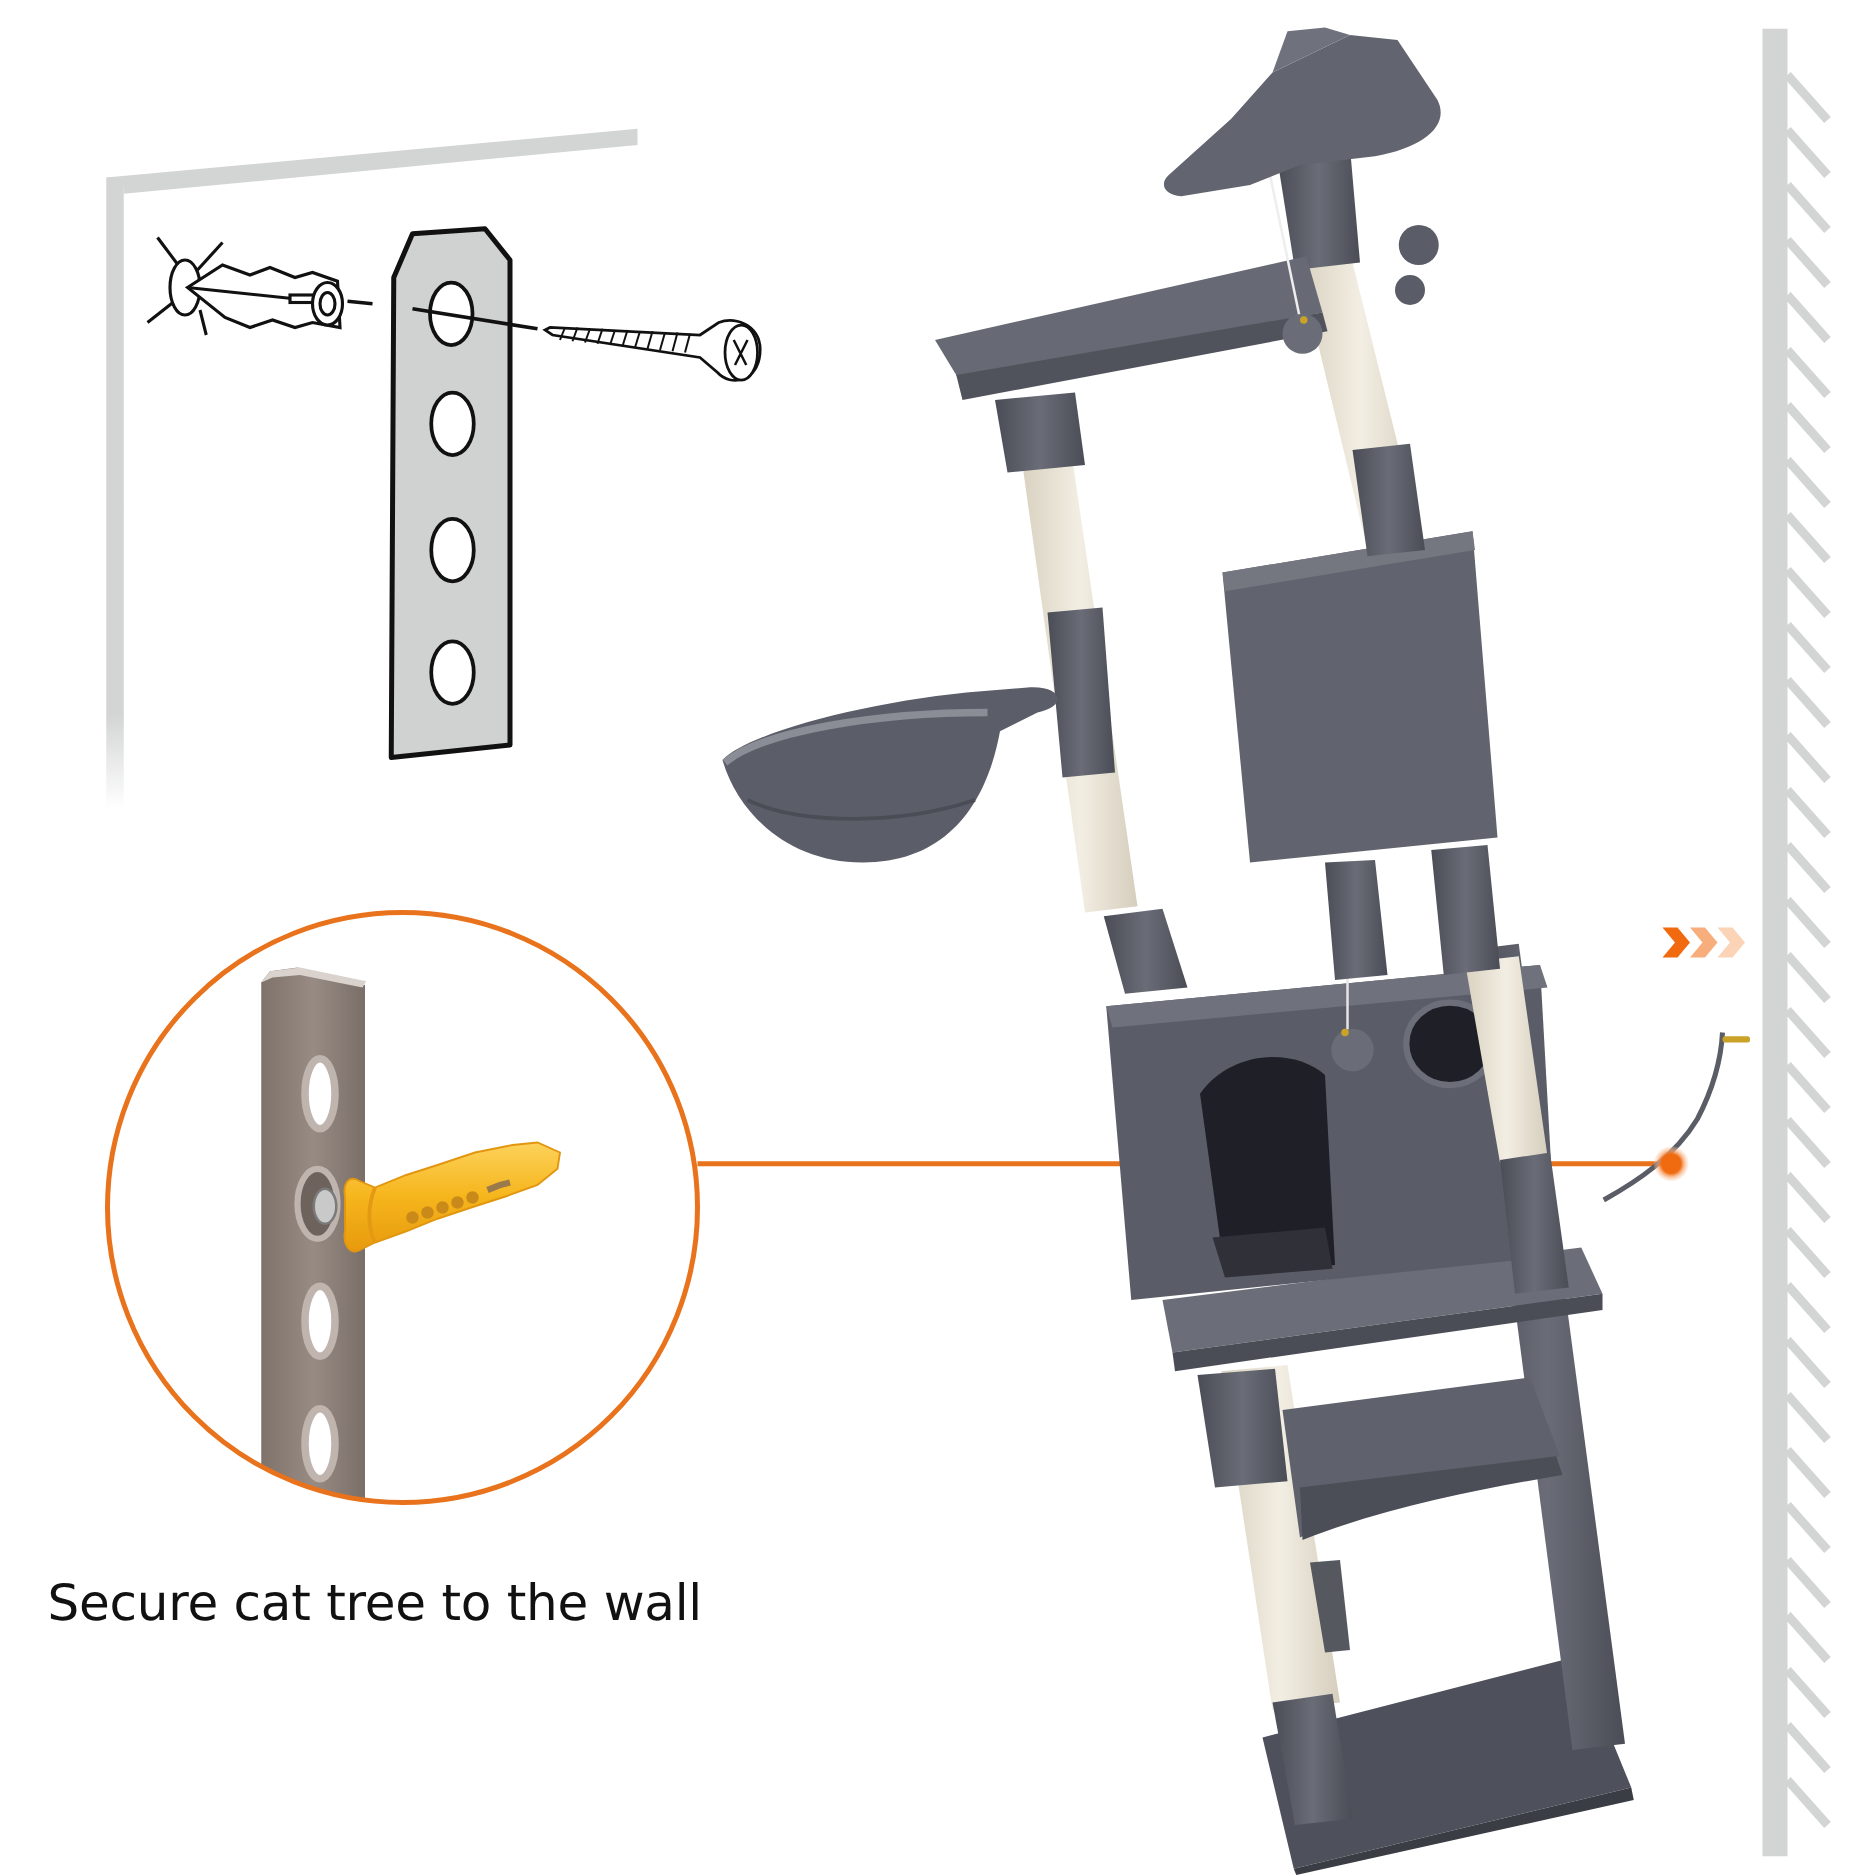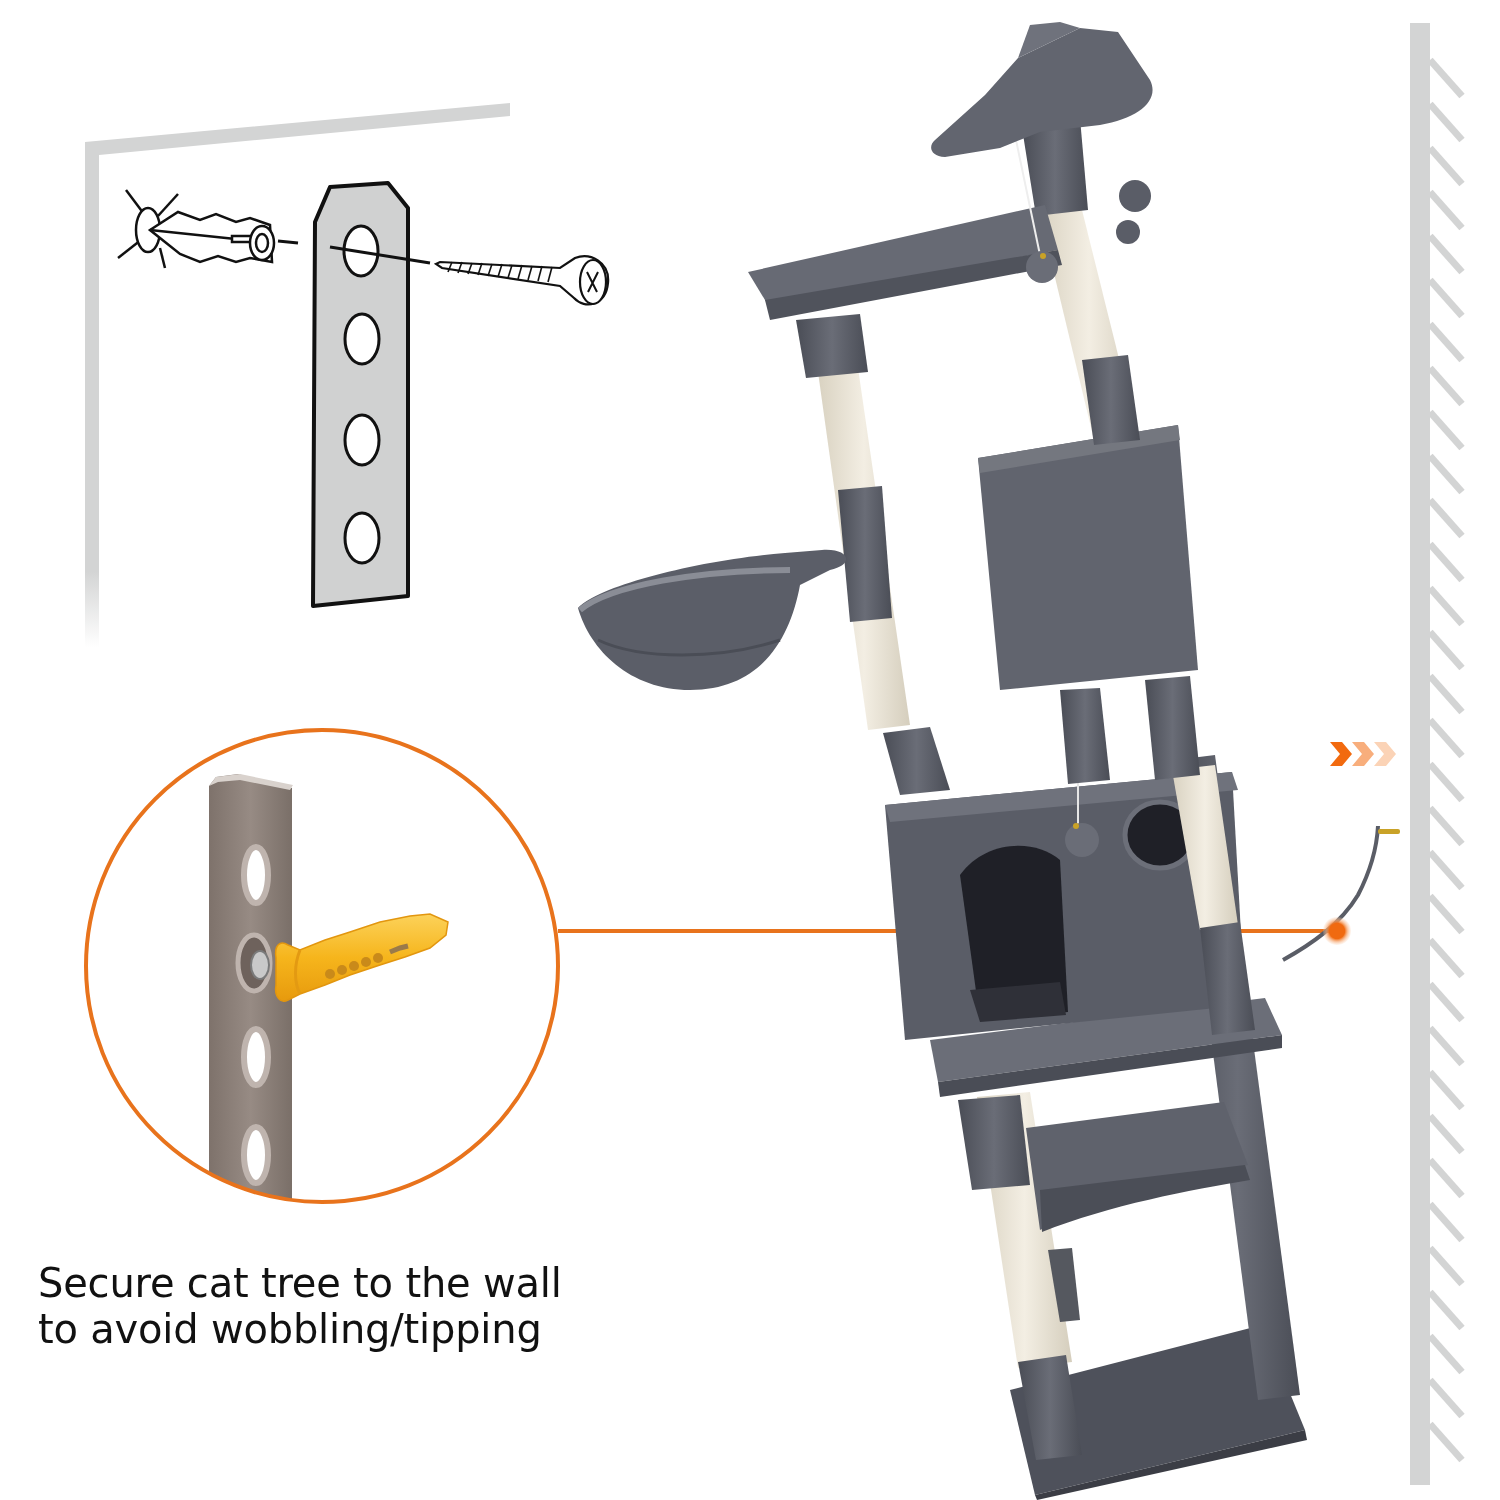--- a/index.html
+++ b/index.html
@@ -242,14 +242,13 @@
     <circle cx="1042" cy="267" r="16" fill="#6a6d77"></circle>
     <circle cx="1043" cy="256" r="3" fill="#c9a227"></circle>
 
     <path d="M935,140 L985,95 L1018,58 L1080,28 L1118,32 L1150,80 C1160,100 1140,118 1100,125 L1040,132 L1000,148 L945,157 C930,156 928,146 935,140 Z" fill="#62656f"></path>
     <path d="M1018,58 L1030,25 L1060,22 L1080,28 Z" fill="#6f727c"></path>
   </g>
 </svg>
 
 <div class="caption">
   <span>Secure cat tree to the wall</span>
-  <span>to avoid wobbling/tipping</span>
 </div>
 
 </body></html>

